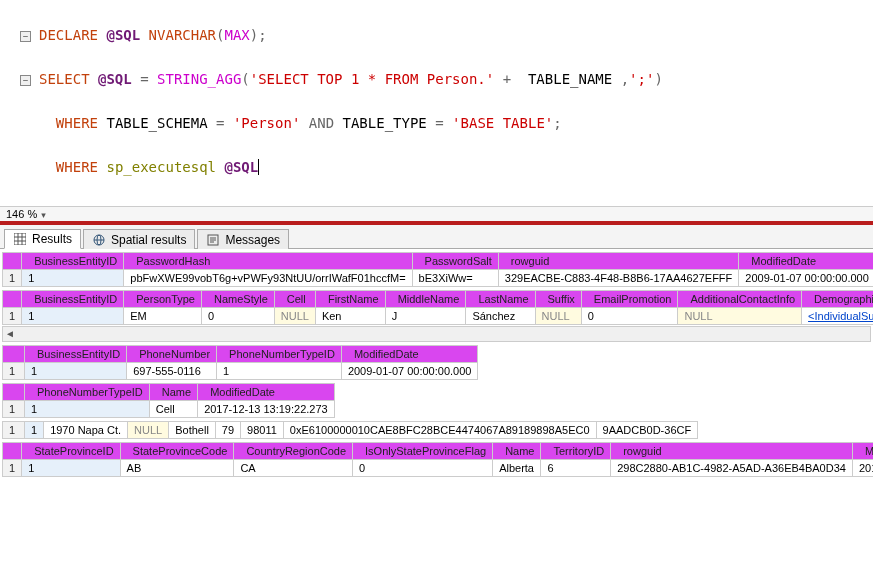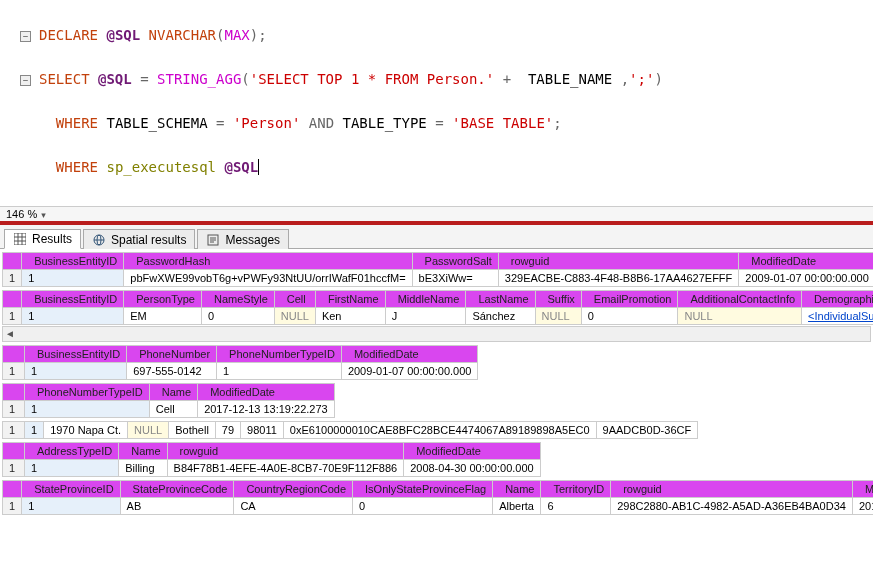--- a/index.html
+++ b/index.html
@@ -238,21 +238,21 @@
         <tr>
           <th class="row-hdr"></th>
           <th>BusinessEntityID</th>
           <th>PhoneNumber</th>
           <th>PhoneNumberTypeID</th>
           <th>ModifiedDate</th>
         </tr>
 <tr>
           <td class="row-hdr">1</td>
           <td class="cell-sel">1</td>
-          <td>697-555-0142</td>
+          <td>697-555-0116</td>
           <td>1</td>
           <td>2009-01-07 00:00:00.000</td>
         </tr>
 </tbody>
     </table>
 
 <table class="grid">
 <tbody>
         <tr>
           <th class="row-hdr"></th>
@@ -278,38 +278,20 @@
           <td class="cell-null">NULL</td>
           <td>Bothell</td>
           <td>79</td>
           <td>98011</td>
           <td>0xE6100000010CAE8BFC28BCE4474067A89189898A5EC0</td>
           <td>9AADCB0D-36CF</td>
         </tr>
 </tbody>
     </table>
 
-<table class="grid">
-<tbody>
-        <tr>
-          <th class="row-hdr"></th>
-          <th>AddressTypeID</th>
-          <th>Name</th>
-          <th>rowguid</th>
-          <th>ModifiedDate</th>
-        </tr>
-<tr>
-          <td class="row-hdr">1</td>
-          <td class="cell-sel">1</td>
-          <td>Billing</td>
-          <td>B84F78B1-4EFE-4A0E-8CB7-70E9F112F886</td>
-          <td>2008-04-30 00:00:00.000</td>
-        </tr>
-</tbody>
-    </table>
 
 <table class="grid">
 <tbody>
         <tr>
           <th class="row-hdr"></th>
           <th>StateProvinceID</th>
           <th>StateProvinceCode</th>
           <th>CountryRegionCode</th>
           <th>IsOnlyStateProvinceFlag</th>
           <th>Name</th>

